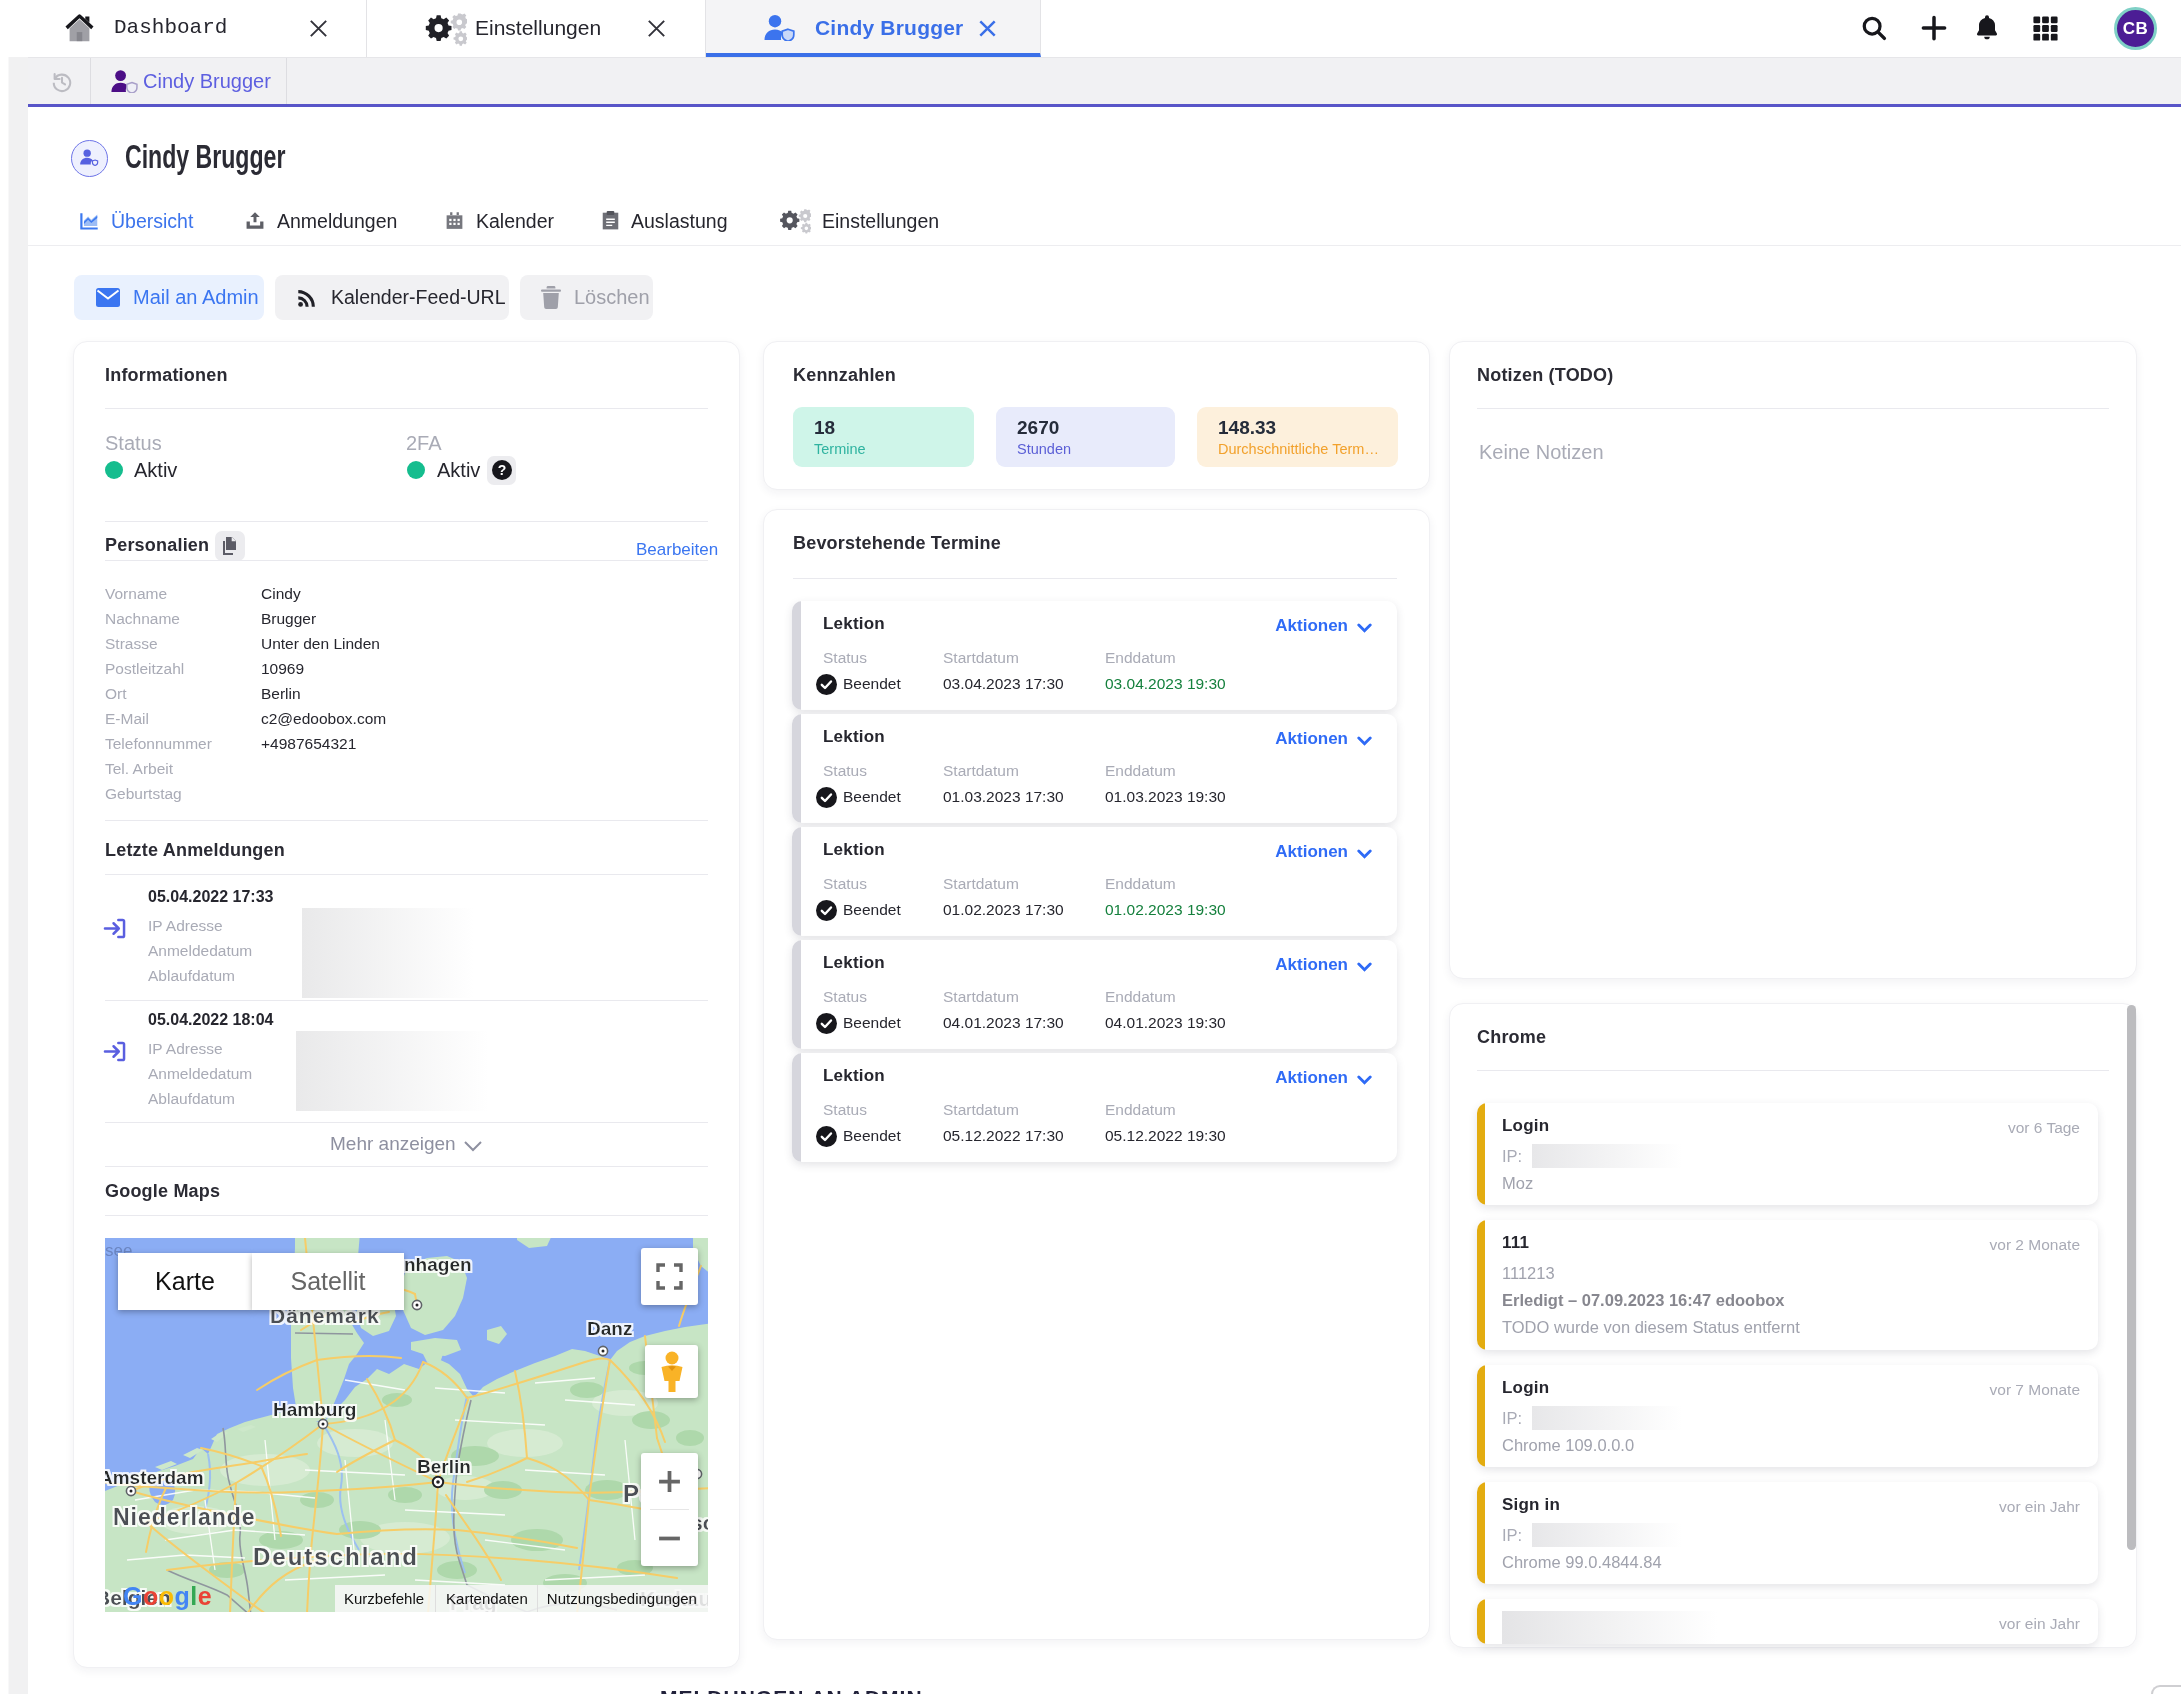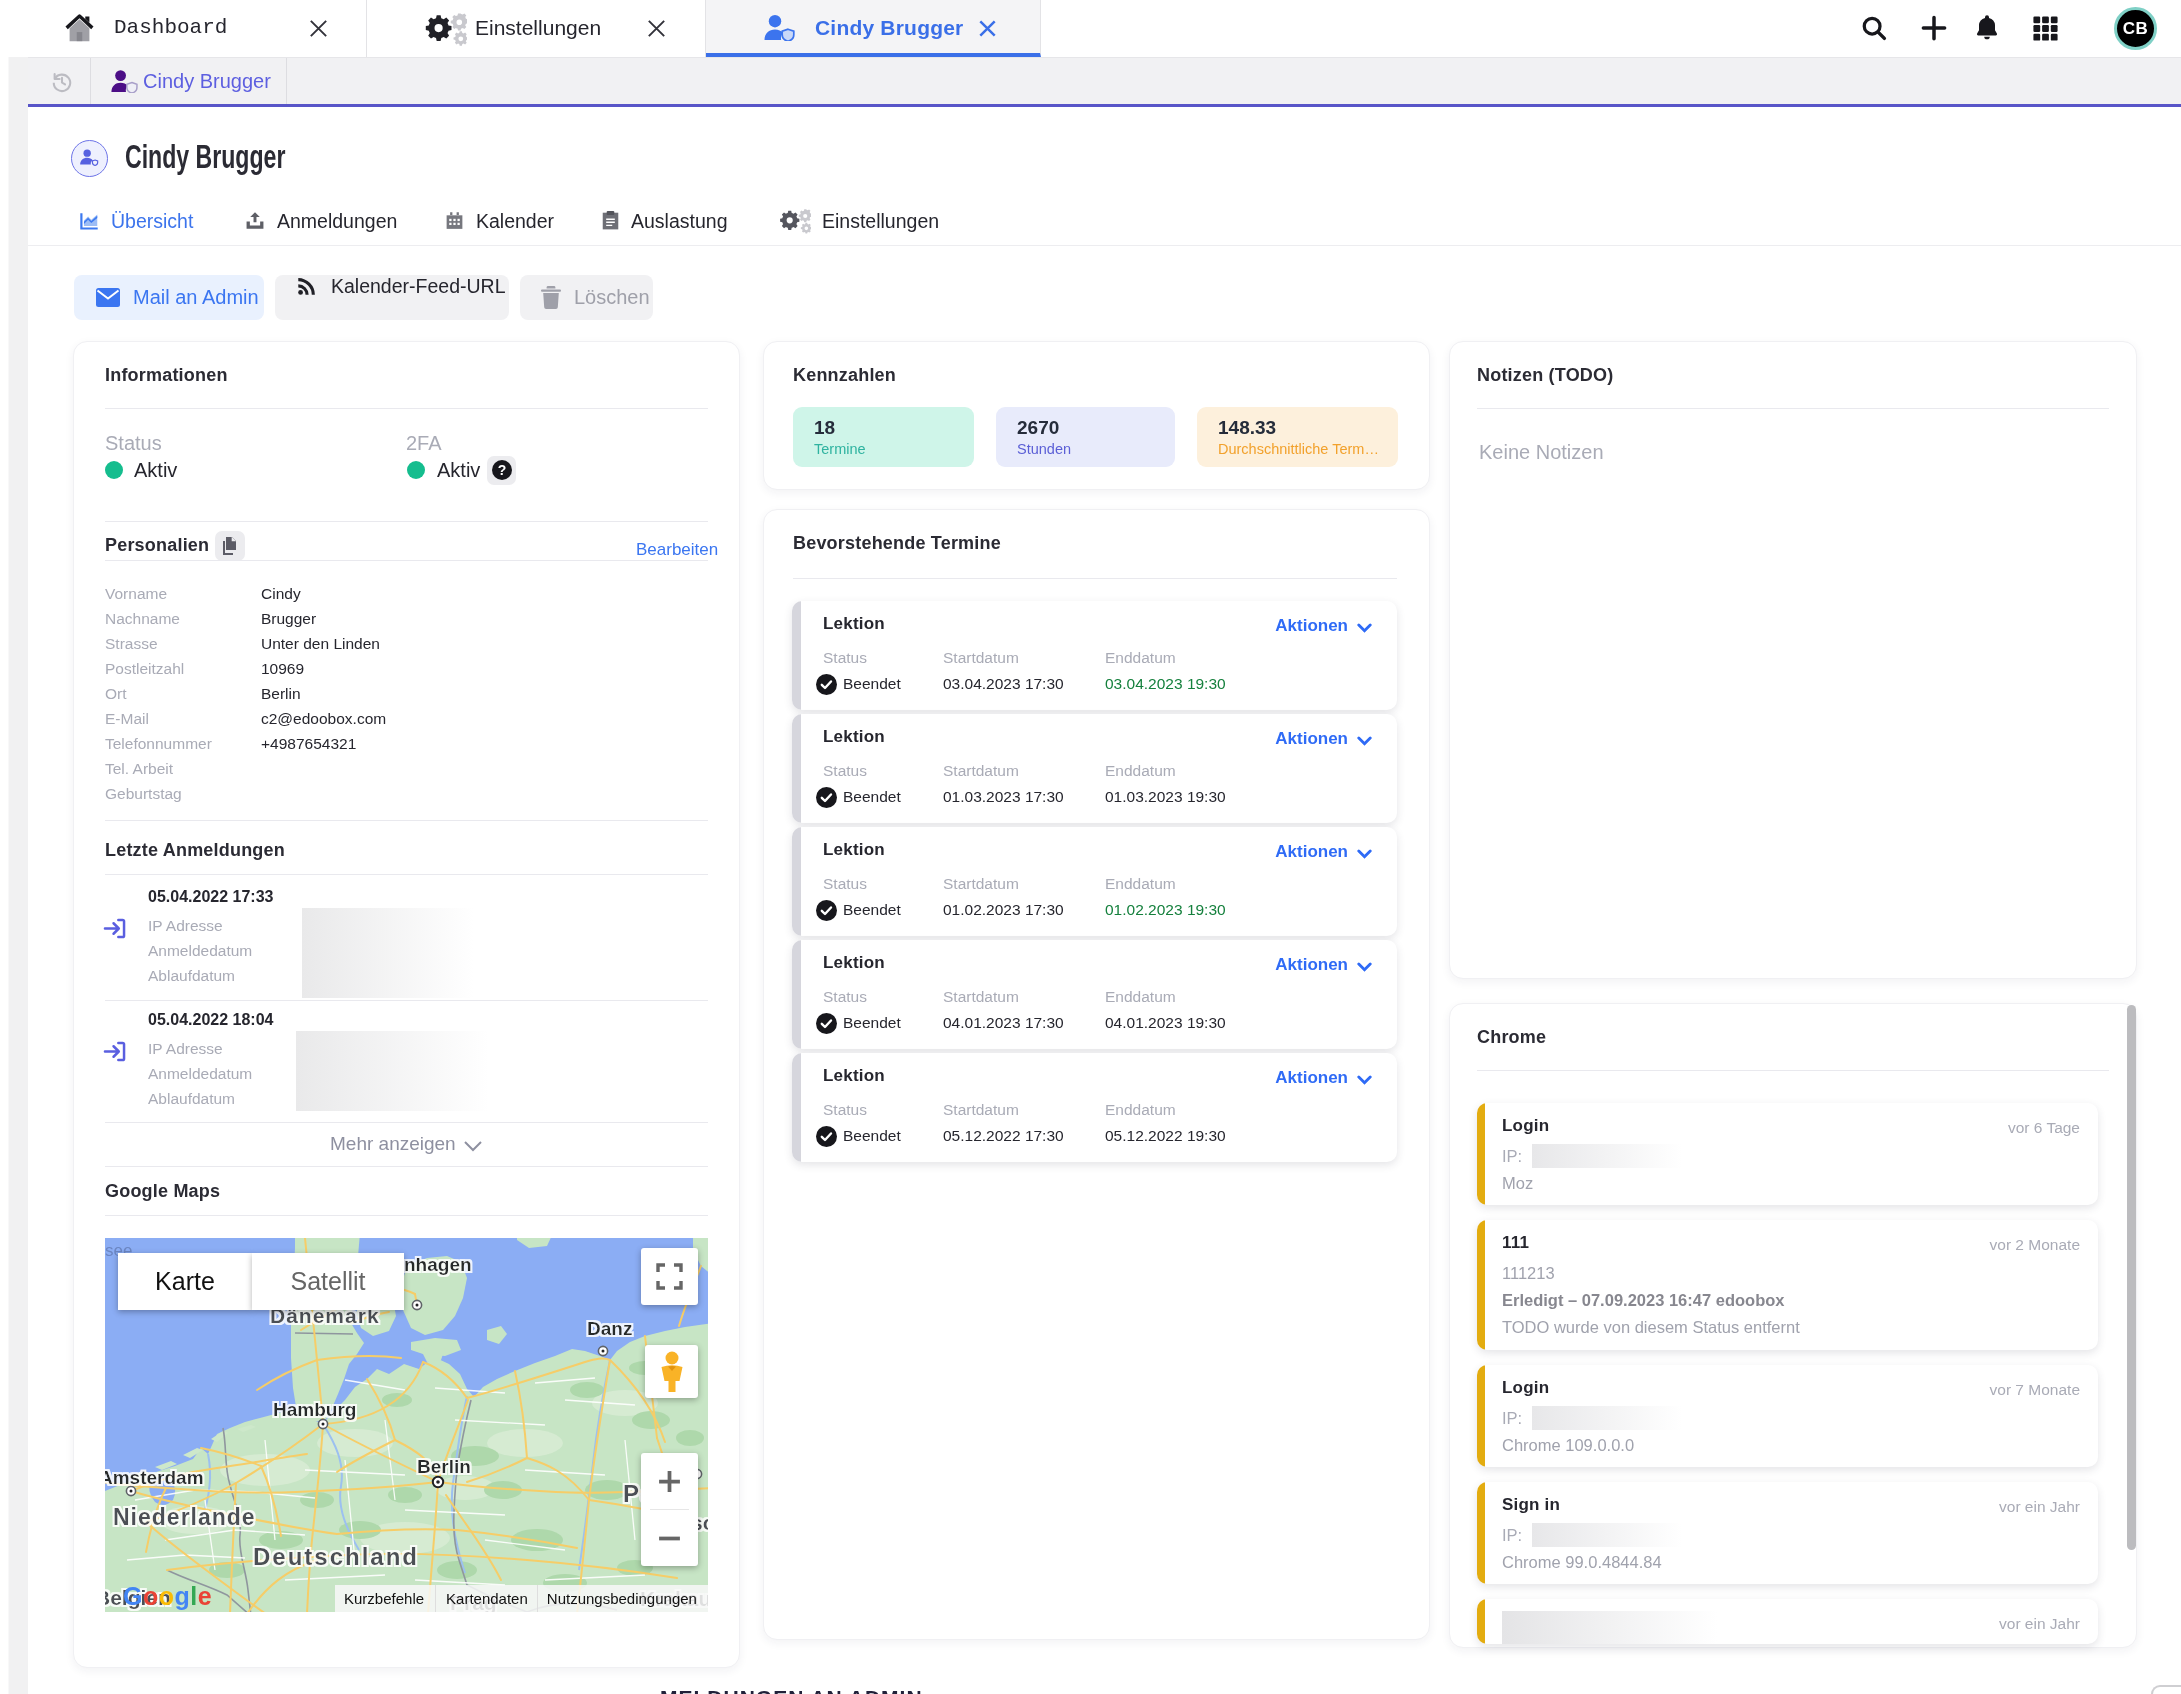--- a/index.html
+++ b/index.html
@@ -78,21 +78,21 @@
         <rect x="9.2" y="2" width="5.6" height="5.6" rx="1"></rect>
         <rect x="16.4" y="2" width="5.6" height="5.6" rx="1"></rect>
         <rect x="2" y="9.2" width="5.6" height="5.6" rx="1"></rect>
         <rect x="9.2" y="9.2" width="5.6" height="5.6" rx="1"></rect>
         <rect x="16.4" y="9.2" width="5.6" height="5.6" rx="1"></rect>
         <rect x="2" y="16.4" width="5.6" height="5.6" rx="1"></rect>
         <rect x="9.2" y="16.4" width="5.6" height="5.6" rx="1"></rect>
         <rect x="16.4" y="16.4" width="5.6" height="5.6" rx="1"></rect>
       </g>
     </svg>
-  <div class="abs" style="left:2086px;top:7px;width:43px;height:43px;border-radius:50%;background:#000000;border:3px solid #7fd0c6;color:#fff;font-size:17px;font-weight:bold;display:flex;align-items:center;justify-content:center;letter-spacing:0.5px;">CB</div>
+  <div class="abs" style="left:2086px;top:7px;width:43px;height:43px;border-radius:50%;background:#4c1d95;border:3px solid #7fd0c6;color:#fff;font-size:17px;font-weight:bold;display:flex;align-items:center;justify-content:center;letter-spacing:0.5px;">CB</div>
 </div>
 
 <div class="abs" style="left:28px;top:57px;right:0;height:47px;background:#f1f1f3;border-top:1px solid #e6e6e9;">
   <div class="abs" style="left:2px;top:0;width:61px;height:47px;border-right:1px solid #dddde1;">
     <svg class="abs" style="left:19px;top:11px;" width="26" height="26" viewBox="0 0 24 24">
         <g fill="none" stroke="#bcbcc2" stroke-width="1.9">
           <path d="M5.2 4.6v4.6h4.6" stroke-linecap="round" stroke-linejoin="round"></path>
           <path d="M5.4 9a7.6 7.6 0 1 1-1 3.6"></path>
           <path d="M12 8.2v4.3l2.8 1.7" stroke-linecap="round"></path>
         </g>
@@ -173,21 +173,21 @@
   </div>
 </div>
 
 <div class="abs" style="left:74px;top:275px;width:190px;height:45px;background:#e9f1fe;border-radius:8px;display:flex;align-items:center;">
   <svg style="margin-left:22px;" width="24" height="19" viewBox="0 0 24 19">
       <rect width="24" height="19" rx="2.5" fill="#3b76f1"></rect>
       <path d="m1.5 2.5 10.5 8 10.5-8" fill="none" stroke="#fff" stroke-width="2"></path>
     </svg>
   <span style="margin-left:13px;font-size:20px;color:#3b76f1;white-space:nowrap;">Mail an Admin</span>
 </div>
-<div class="abs" style="left:275px;top:275px;width:234px;height:45px;background:#f1f1f3;border-radius:8px;display:flex;">
+<div class="abs" style="left:275px;top:275px;width:234px;height:45px;background:#f1f1f3;border-radius:8px;display:flex;align-items:center;">
   <svg style="margin-left:21px;" width="22" height="22" viewBox="0 0 24 24">
       <g fill="#212127">
         <circle cx="5" cy="19" r="2.6"></circle>
         <path d="M2.5 10.2a11.3 11.3 0 0 1 11.3 11.3h-3.4a7.9 7.9 0 0 0-7.9-7.9zM2.5 3.4A18.1 18.1 0 0 1 20.6 21.5h-3.4A14.7 14.7 0 0 0 2.5 6.8z"></path>
       </g>
     </svg>
   <span style="margin-left:13px;font-size:19.5px;color:#26262e;white-space:nowrap;">Kalender-Feed-URL</span>
 </div>
 <div class="abs" style="left:520px;top:275px;width:133px;height:45px;background:#f1f1f3;border-radius:8px;display:flex;align-items:center;">
   <svg style="margin-left:21px;" width="20" height="23" viewBox="0 0 20 23">

